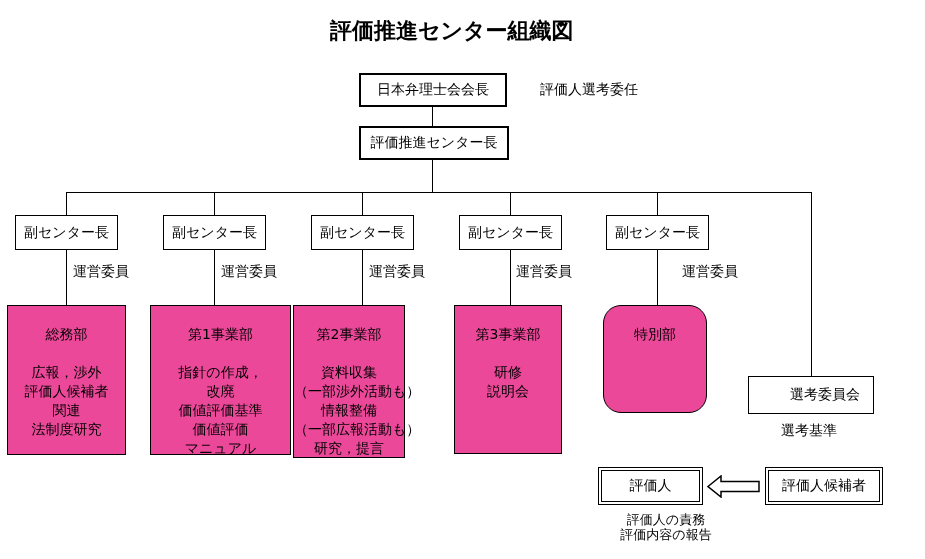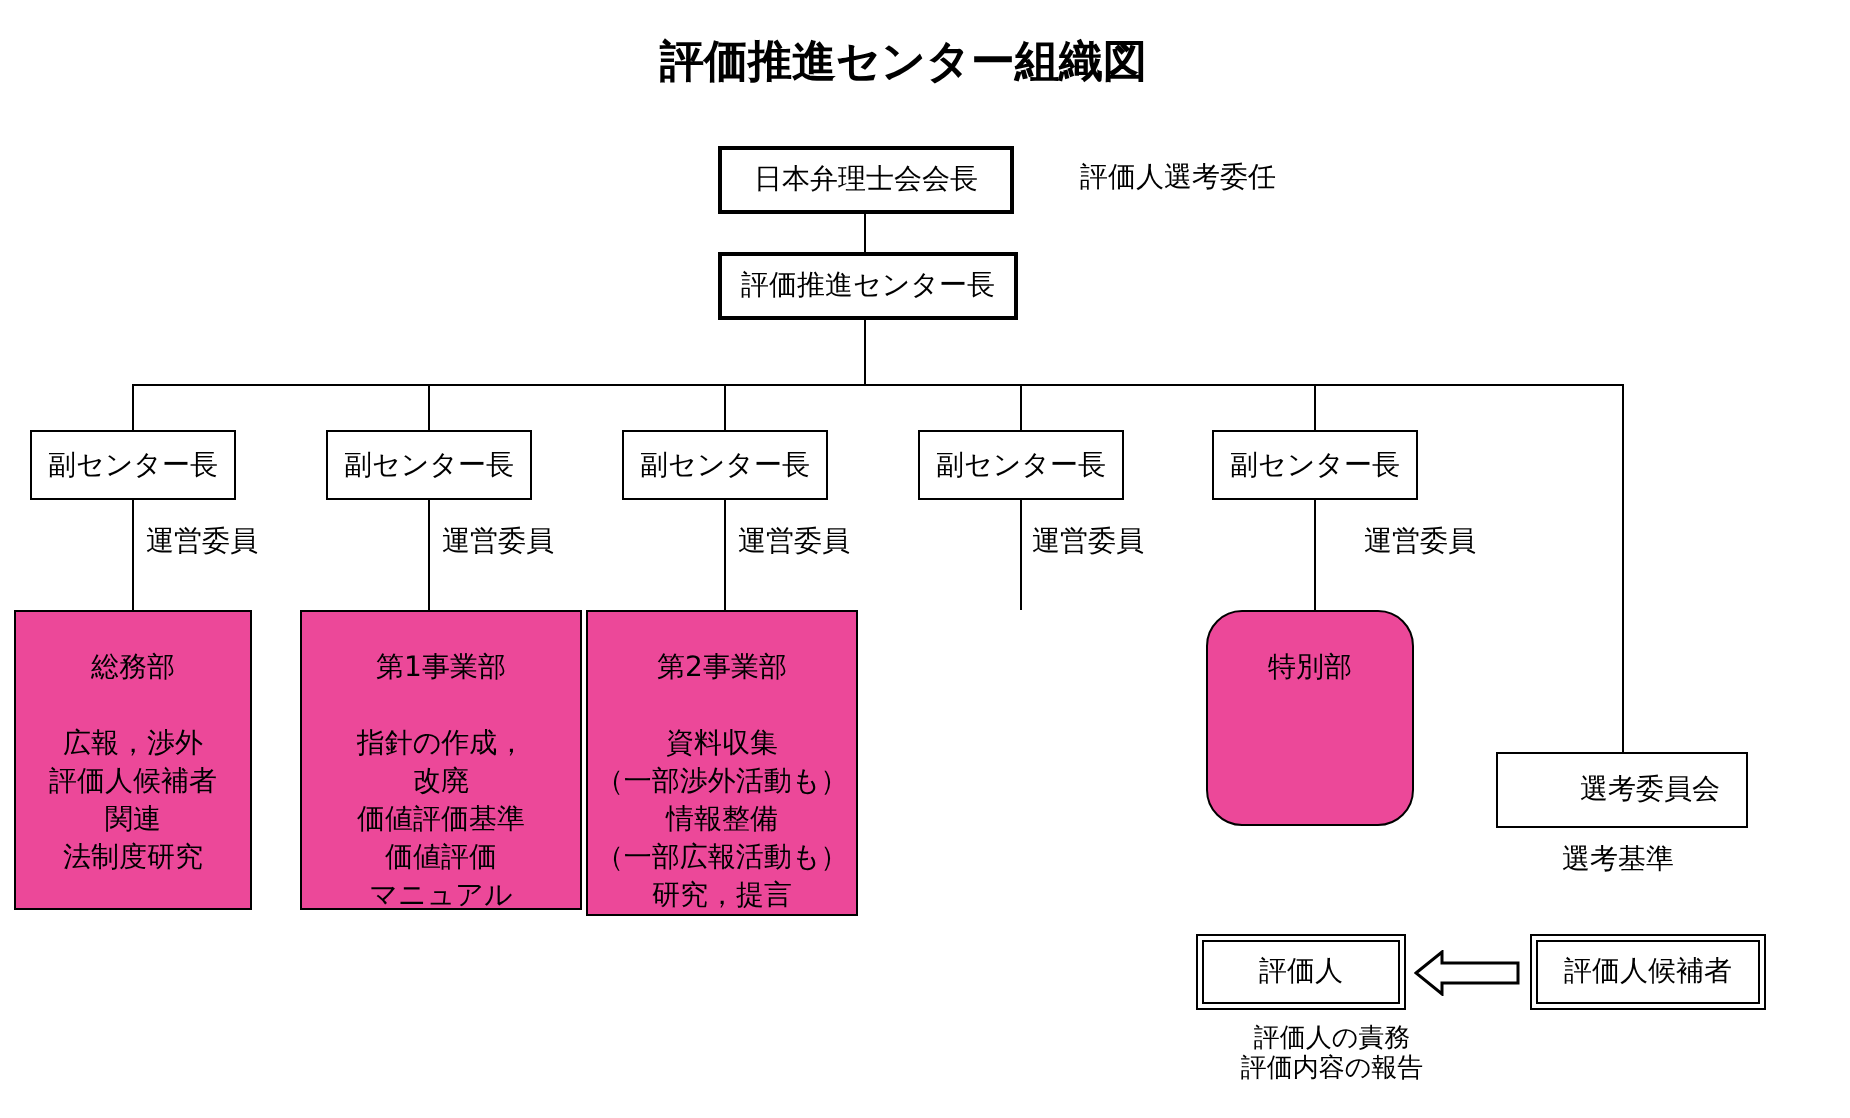--- a/index.html
+++ b/index.html
@@ -109,29 +109,34 @@
 
   <div class="dept" style="left:150px;top:305px;width:141px;height:150px;">
     <div class="dept-title">第1事業部</div>
     <div class="dept-line">指針の作成，</div>
     <div class="dept-line">改廃</div>
     <div class="dept-line">価値評価基準</div>
     <div class="dept-line">価値評価</div>
     <div class="dept-line">マニュアル</div>
   </div>
 
-  <div class="dept" style="left:293px;top:305px;width:136px;height:153px;">
+  <div class="dept" style="left:293px;top:305px;width:112px;height:153px;">
     <div class="dept-title">第2事業部</div>
     <div class="dept-line">資料収集</div>
     <div class="dept-line">（一部渉外活動も）</div>
     <div class="dept-line">情報整備</div>
     <div class="dept-line">（一部広報活動も）</div>
     <div class="dept-line">研究，提言</div>
   </div>
 
+  <div class="dept" style="left:454px;top:305px;width:108px;height:149px;">
+    <div class="dept-title">第3事業部</div>
+    <div class="dept-line">研修</div>
+    <div class="dept-line">説明会</div>
+  </div>
 
   <div class="dept" style="left:603px;top:305px;width:104px;height:108px;border-radius:18px;">
     <div class="dept-title">特別部</div>
   </div>
 
   <div class="box" style="left:748px;top:376px;width:126px;height:38px;padding-left:28px;">
     <span>選考委員会</span>
   </div>
   <div class="note" style="left:781px;top:422px;">選考基準</div>
 

